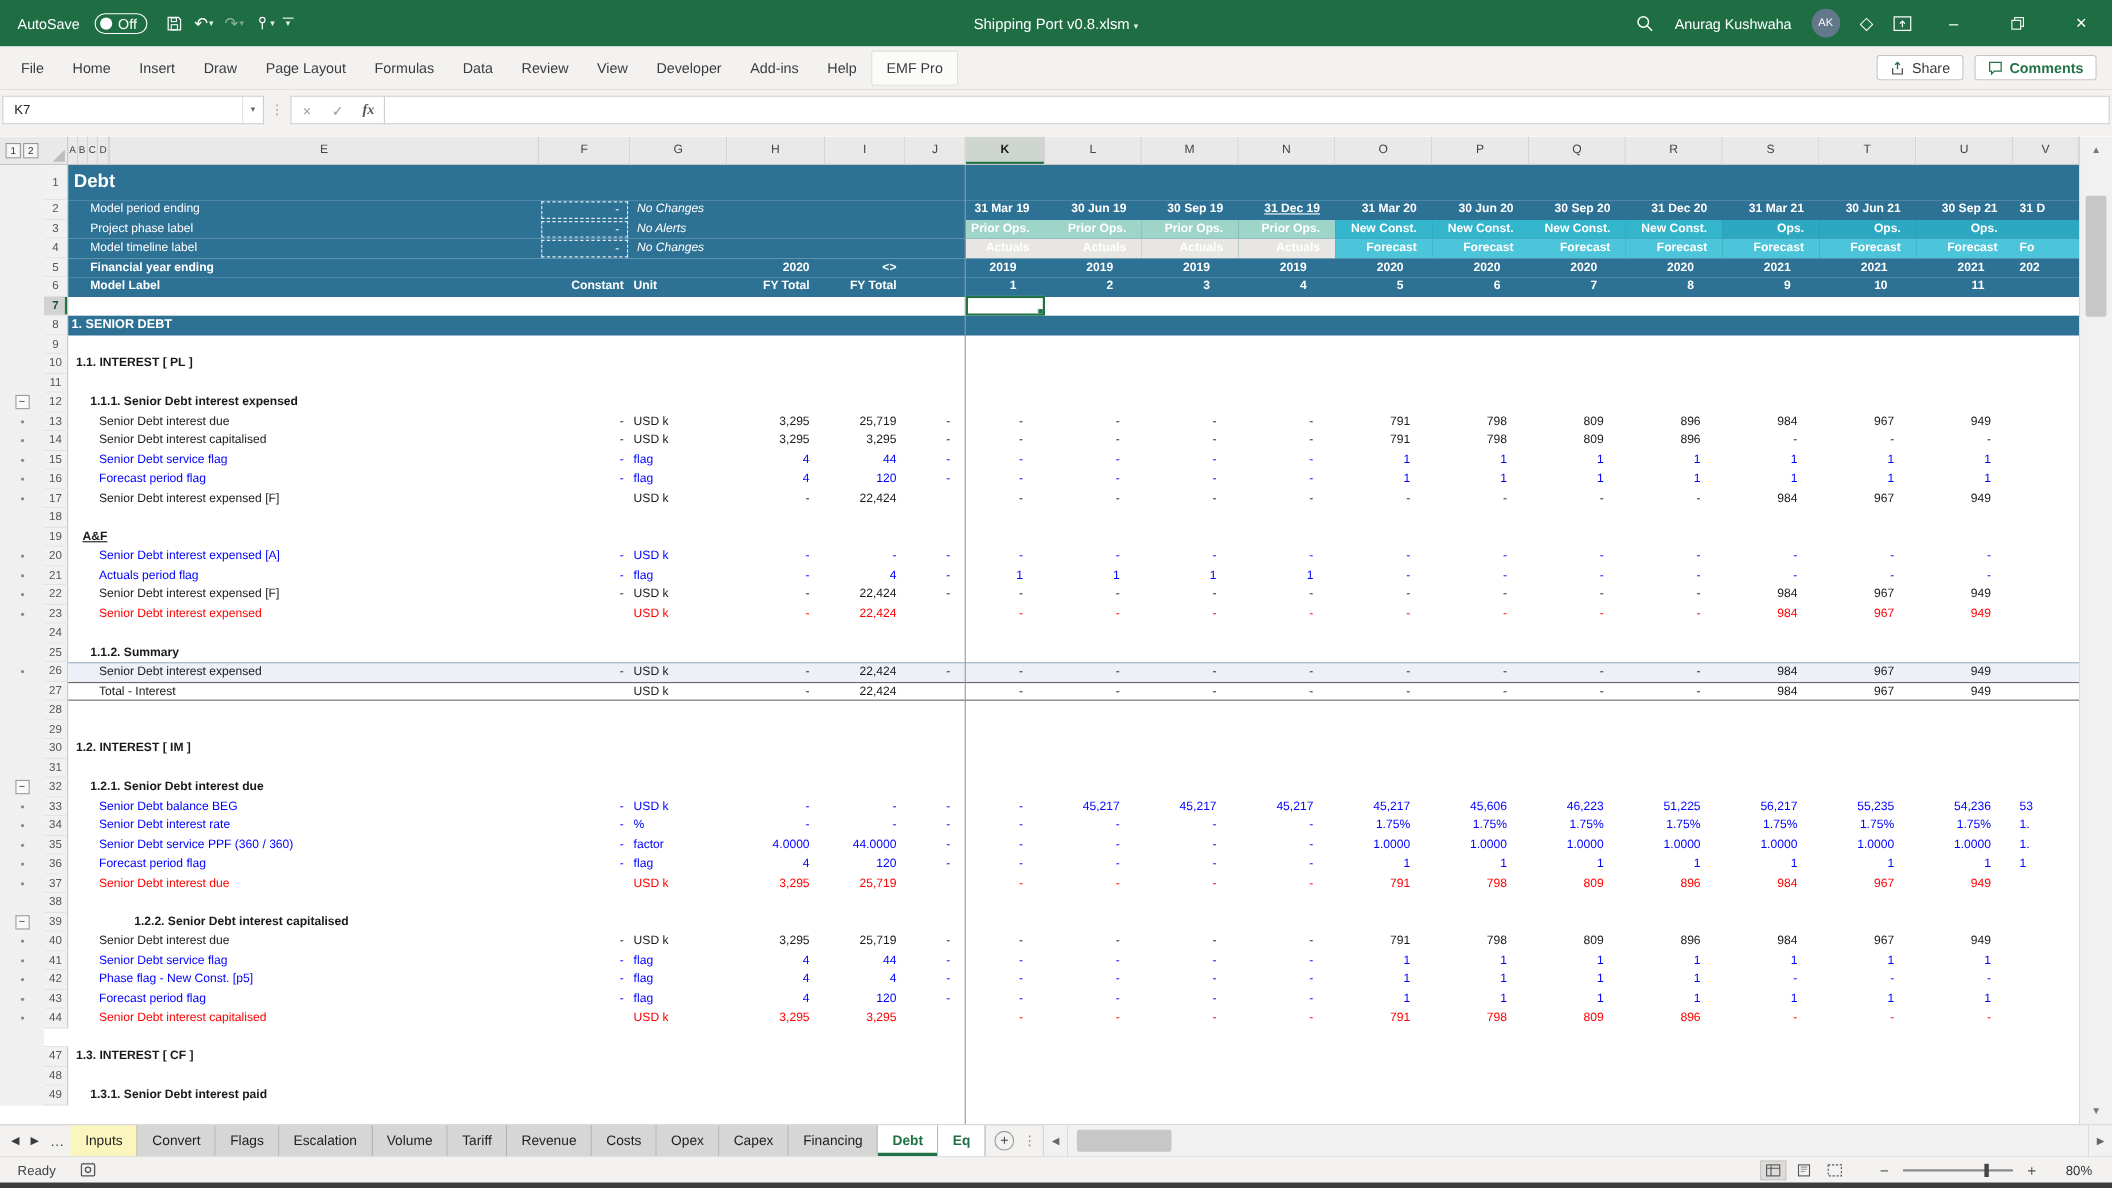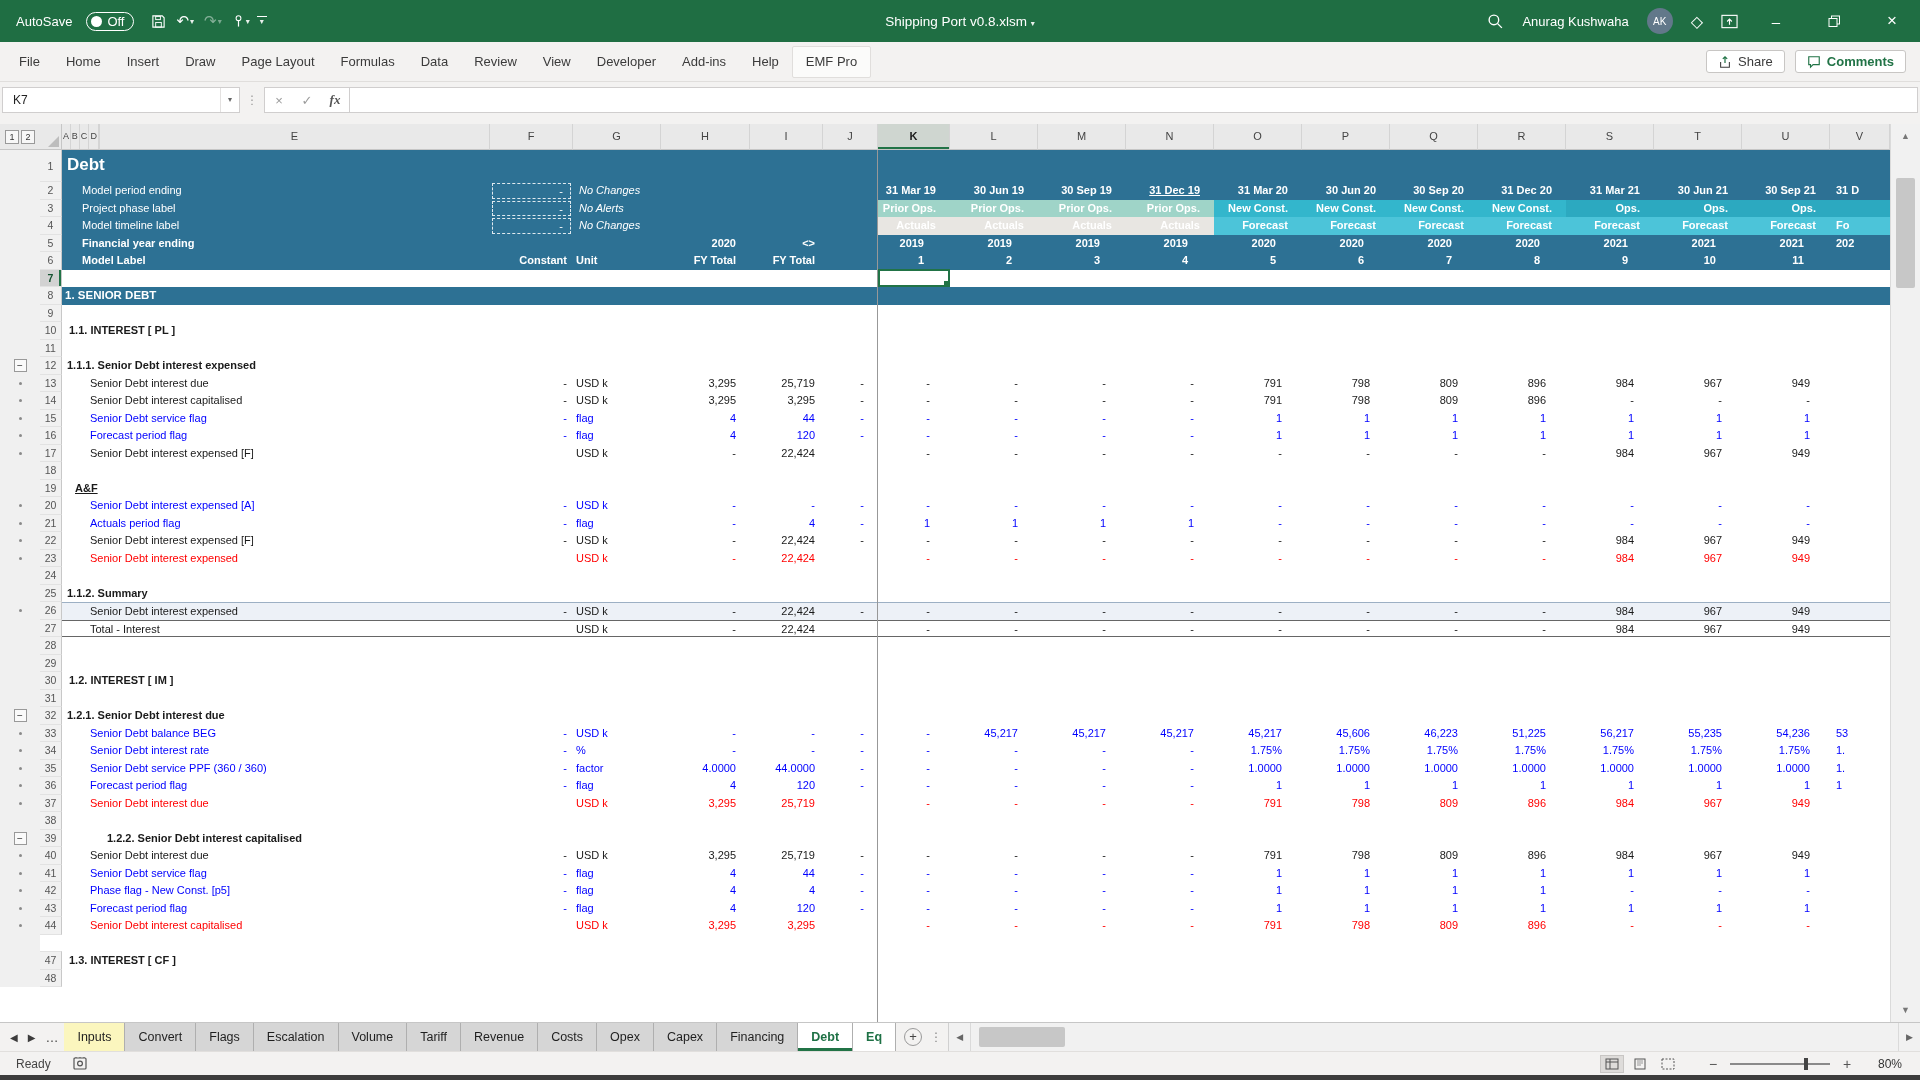--- a/index.html
+++ b/index.html
@@ -66,21 +66,21 @@
   .bold{font-weight:700}
   .dashbox{border:1px dashed rgba(255,255,255,.85);margin:1px 2px;line-height:14.5px;padding-right:7px}
   .ph{font-weight:700;color:#1a1a1a}
   .ph-prior{background:#9FD4C8}
   .ph-newconst{background:#33B6CC}
   .ph-ops{background:#2CA9C0}
   .ph-act{background:#E8E6E2}
   .ph-fc{background:#4CC4D9}
   .tk{color:#1a1a1a}.tb{color:#0000FF}.tr{color:#FF0000}
   .h1l{font-weight:700;padding-left:7px}
-  .h2l{font-weight:700;padding-left:5px}
+  .h2l{font-weight:700;padding-left:20px}
   .h3l{font-weight:700;padding-left:13px;text-decoration:underline}
   .secl{font-weight:700;padding-left:3px;font-size:11.5px}
   .bandr{background:#EDF1F7;border-top:1px solid #9DB0C4}
   .totr{border-top:1px solid #666;border-bottom:1px solid #666}
   .selcell{border:2px solid #217346;background:#fff;position:relative;margin-top:-1px}
   .selcell:after{content:"";position:absolute;right:-2px;bottom:-2px;width:5px;height:5px;background:#217346;border:1px solid #fff}
   .minusbox{width:13px;height:13px;border:1px solid #999;background:#FAFAFA;font-size:10px;line-height:11px;text-align:center;color:#333}
   .gdot{width:3px;height:3px;border-radius:50%;background:#8a8a8a}
   .freezeline{position:absolute;left:877px;top:26px;height:872px;width:1px;background:#989898;z-index:5}
 
@@ -1015,20 +1015,27 @@
           <div class="rn" style="line-height: 17.5px;">47</div>
           <div class="cells" style="grid-template-columns: 38px 390px 83px 88px 89px 73px 55px 72px repeat(10, 88px) 60px;">
             <div class="c h1l" style="grid-column: 1 / 8;">1.3. INTEREST [ CF ]</div>
           </div>
         </div>
         <div class="sheetrow" style="height: 17.5px;">
           <div class="gut"></div>
           <div class="rn" style="line-height: 17.5px;">48</div>
           <div class="cells" style="grid-template-columns: 38px 390px 83px 88px 89px 73px 55px 72px repeat(10, 88px) 60px;"></div>
         </div>
+        <div class="sheetrow" style="height: 17.5px;">
+          <div class="gut"></div>
+          <div class="rn" style="line-height: 17.5px;">49</div>
+          <div class="cells" style="grid-template-columns: 38px 390px 83px 88px 89px 73px 55px 72px repeat(10, 88px) 60px;">
+            <div class="c h2l" style="grid-column: 1 / 8;">1.3.1. Senior Debt interest paid</div>
+          </div>
+        </div>
       </div>
     <div class="freezeline"></div>
     <div class="vscroll">
       <div class="varrow">▲</div>
       <div class="vthumb"></div>
       <div class="varrow bot">▼</div>
     </div>
   </div>
 
   <div class="tabsbar">

